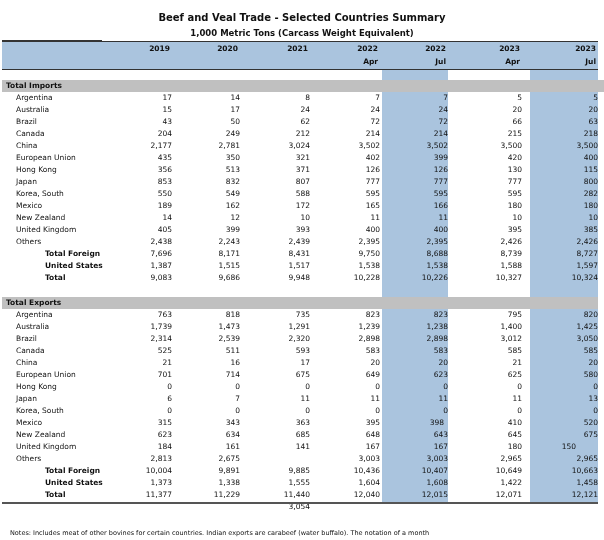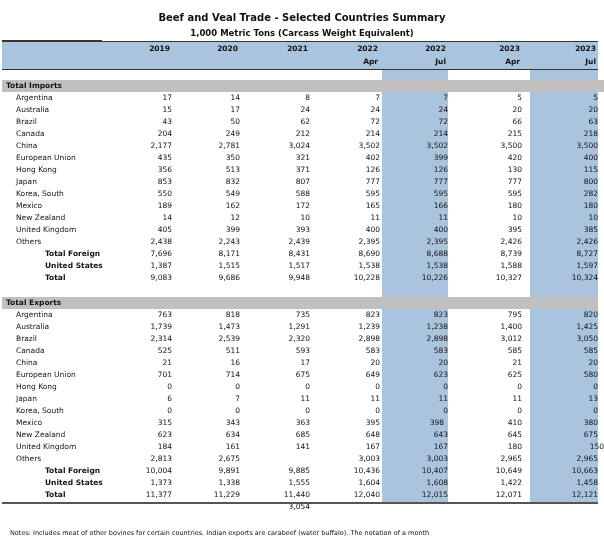--- a/index.html
+++ b/index.html
@@ -180,21 +180,21 @@
       <span class="v" style="left: 320px;">2,395</span>
       <span class="v" style="left: 388px;">2,395</span>
       <span class="v" style="left: 462px;">2,426</span>
       <span class="v" style="left: 538px;">2,426</span>
     </div>
     <div class="row" style="top: 248px;">
       <span class="lbl bold">Total Foreign</span>
       <span class="v" style="left: 112px;">7,696</span>
       <span class="v" style="left: 180px;">8,171</span>
       <span class="v" style="left: 250px;">8,431</span>
-      <span class="v" style="left: 320px;">8,690</span>
+      <span class="v" style="left: 320px;">9,750</span>
       <span class="v" style="left: 388px;">8,688</span>
       <span class="v" style="left: 462px;">8,739</span>
       <span class="v" style="left: 538px;">8,727</span>
     </div>
     <div class="row" style="top: 260px;">
       <span class="lbl bold">United States</span>
       <span class="v" style="left: 112px;">1,387</span>
       <span class="v" style="left: 180px;">1,515</span>
       <span class="v" style="left: 250px;">1,517</span>
       <span class="v" style="left: 320px;">1,538</span>
@@ -306,41 +306,41 @@
       <span class="v" style="left: 538px;">0</span>
     </div>
     <div class="row" style="top: 417px;">
       <span class="lbl">Mexico</span>
       <span class="v" style="left: 112px;">315</span>
       <span class="v" style="left: 180px;">343</span>
       <span class="v" style="left: 250px;">363</span>
       <span class="v" style="left: 320px;">395</span>
       <span class="v" style="left: 384px;">398</span>
       <span class="v" style="left: 462px;">410</span>
-      <span class="v" style="left: 538px;">380</span>
+      <span class="v" style="left: 538px;">520</span>
     </div>
     <div class="row" style="top: 429px;">
       <span class="lbl">New Zealand</span>
       <span class="v" style="left: 112px;">623</span>
       <span class="v" style="left: 180px;">634</span>
       <span class="v" style="left: 250px;">685</span>
       <span class="v" style="left: 320px;">648</span>
       <span class="v" style="left: 388px;">643</span>
       <span class="v" style="left: 462px;">645</span>
       <span class="v" style="left: 538px;">675</span>
     </div>
     <div class="row" style="top: 441px;">
       <span class="lbl">United Kingdom</span>
       <span class="v" style="left: 112px;">184</span>
       <span class="v" style="left: 180px;">161</span>
       <span class="v" style="left: 250px;">141</span>
       <span class="v" style="left: 320px;">167</span>
       <span class="v" style="left: 388px;">167</span>
       <span class="v" style="left: 462px;">180</span>
-      <span class="v" style="left: 544px;">150</span>
+      <span class="v" style="left: 516px;">150</span>
     </div>
     <div class="row" style="top: 453px;">
       <span class="lbl">Others</span>
       <span class="v" style="left: 112px;">2,813</span>
       <span class="v" style="left: 180px;">2,675</span>
       <span class="v" style="left: 250px; margin-top: 48px;">3,054</span>
       <span class="v" style="left: 320px;">3,003</span>
       <span class="v" style="left: 388px;">3,003</span>
       <span class="v" style="left: 462px;">2,965</span>
       <span class="v" style="left: 538px;">2,965</span>

